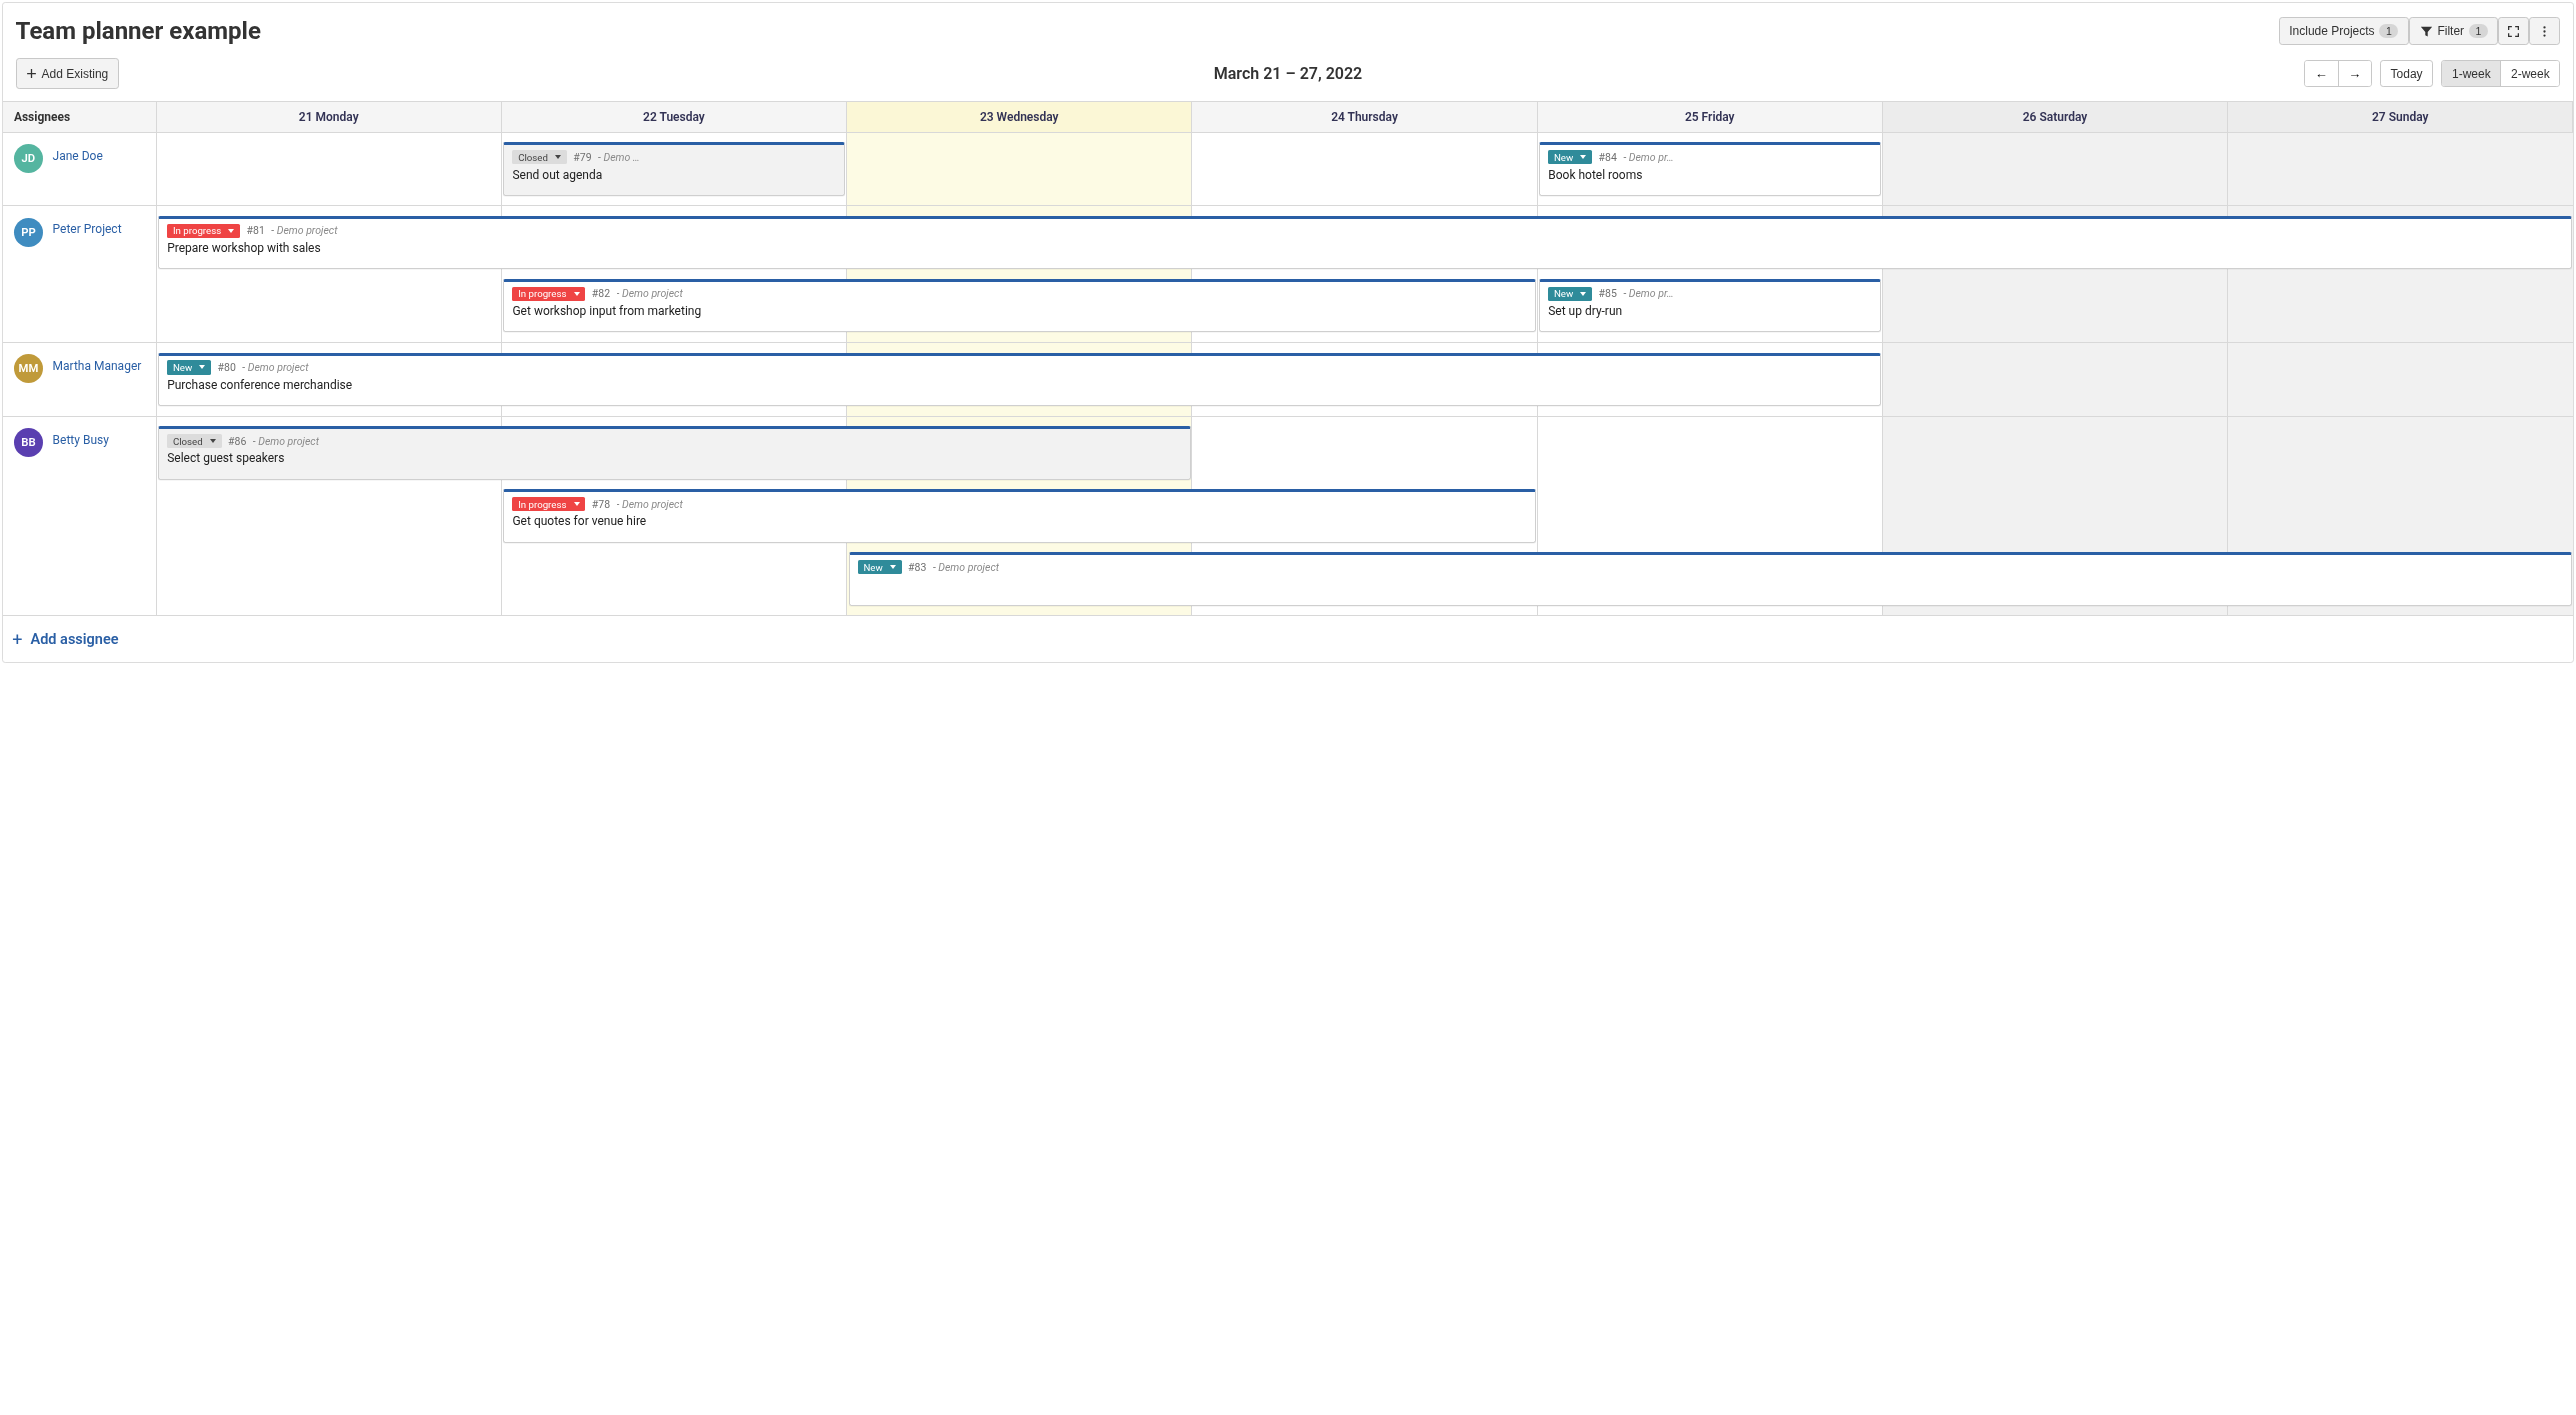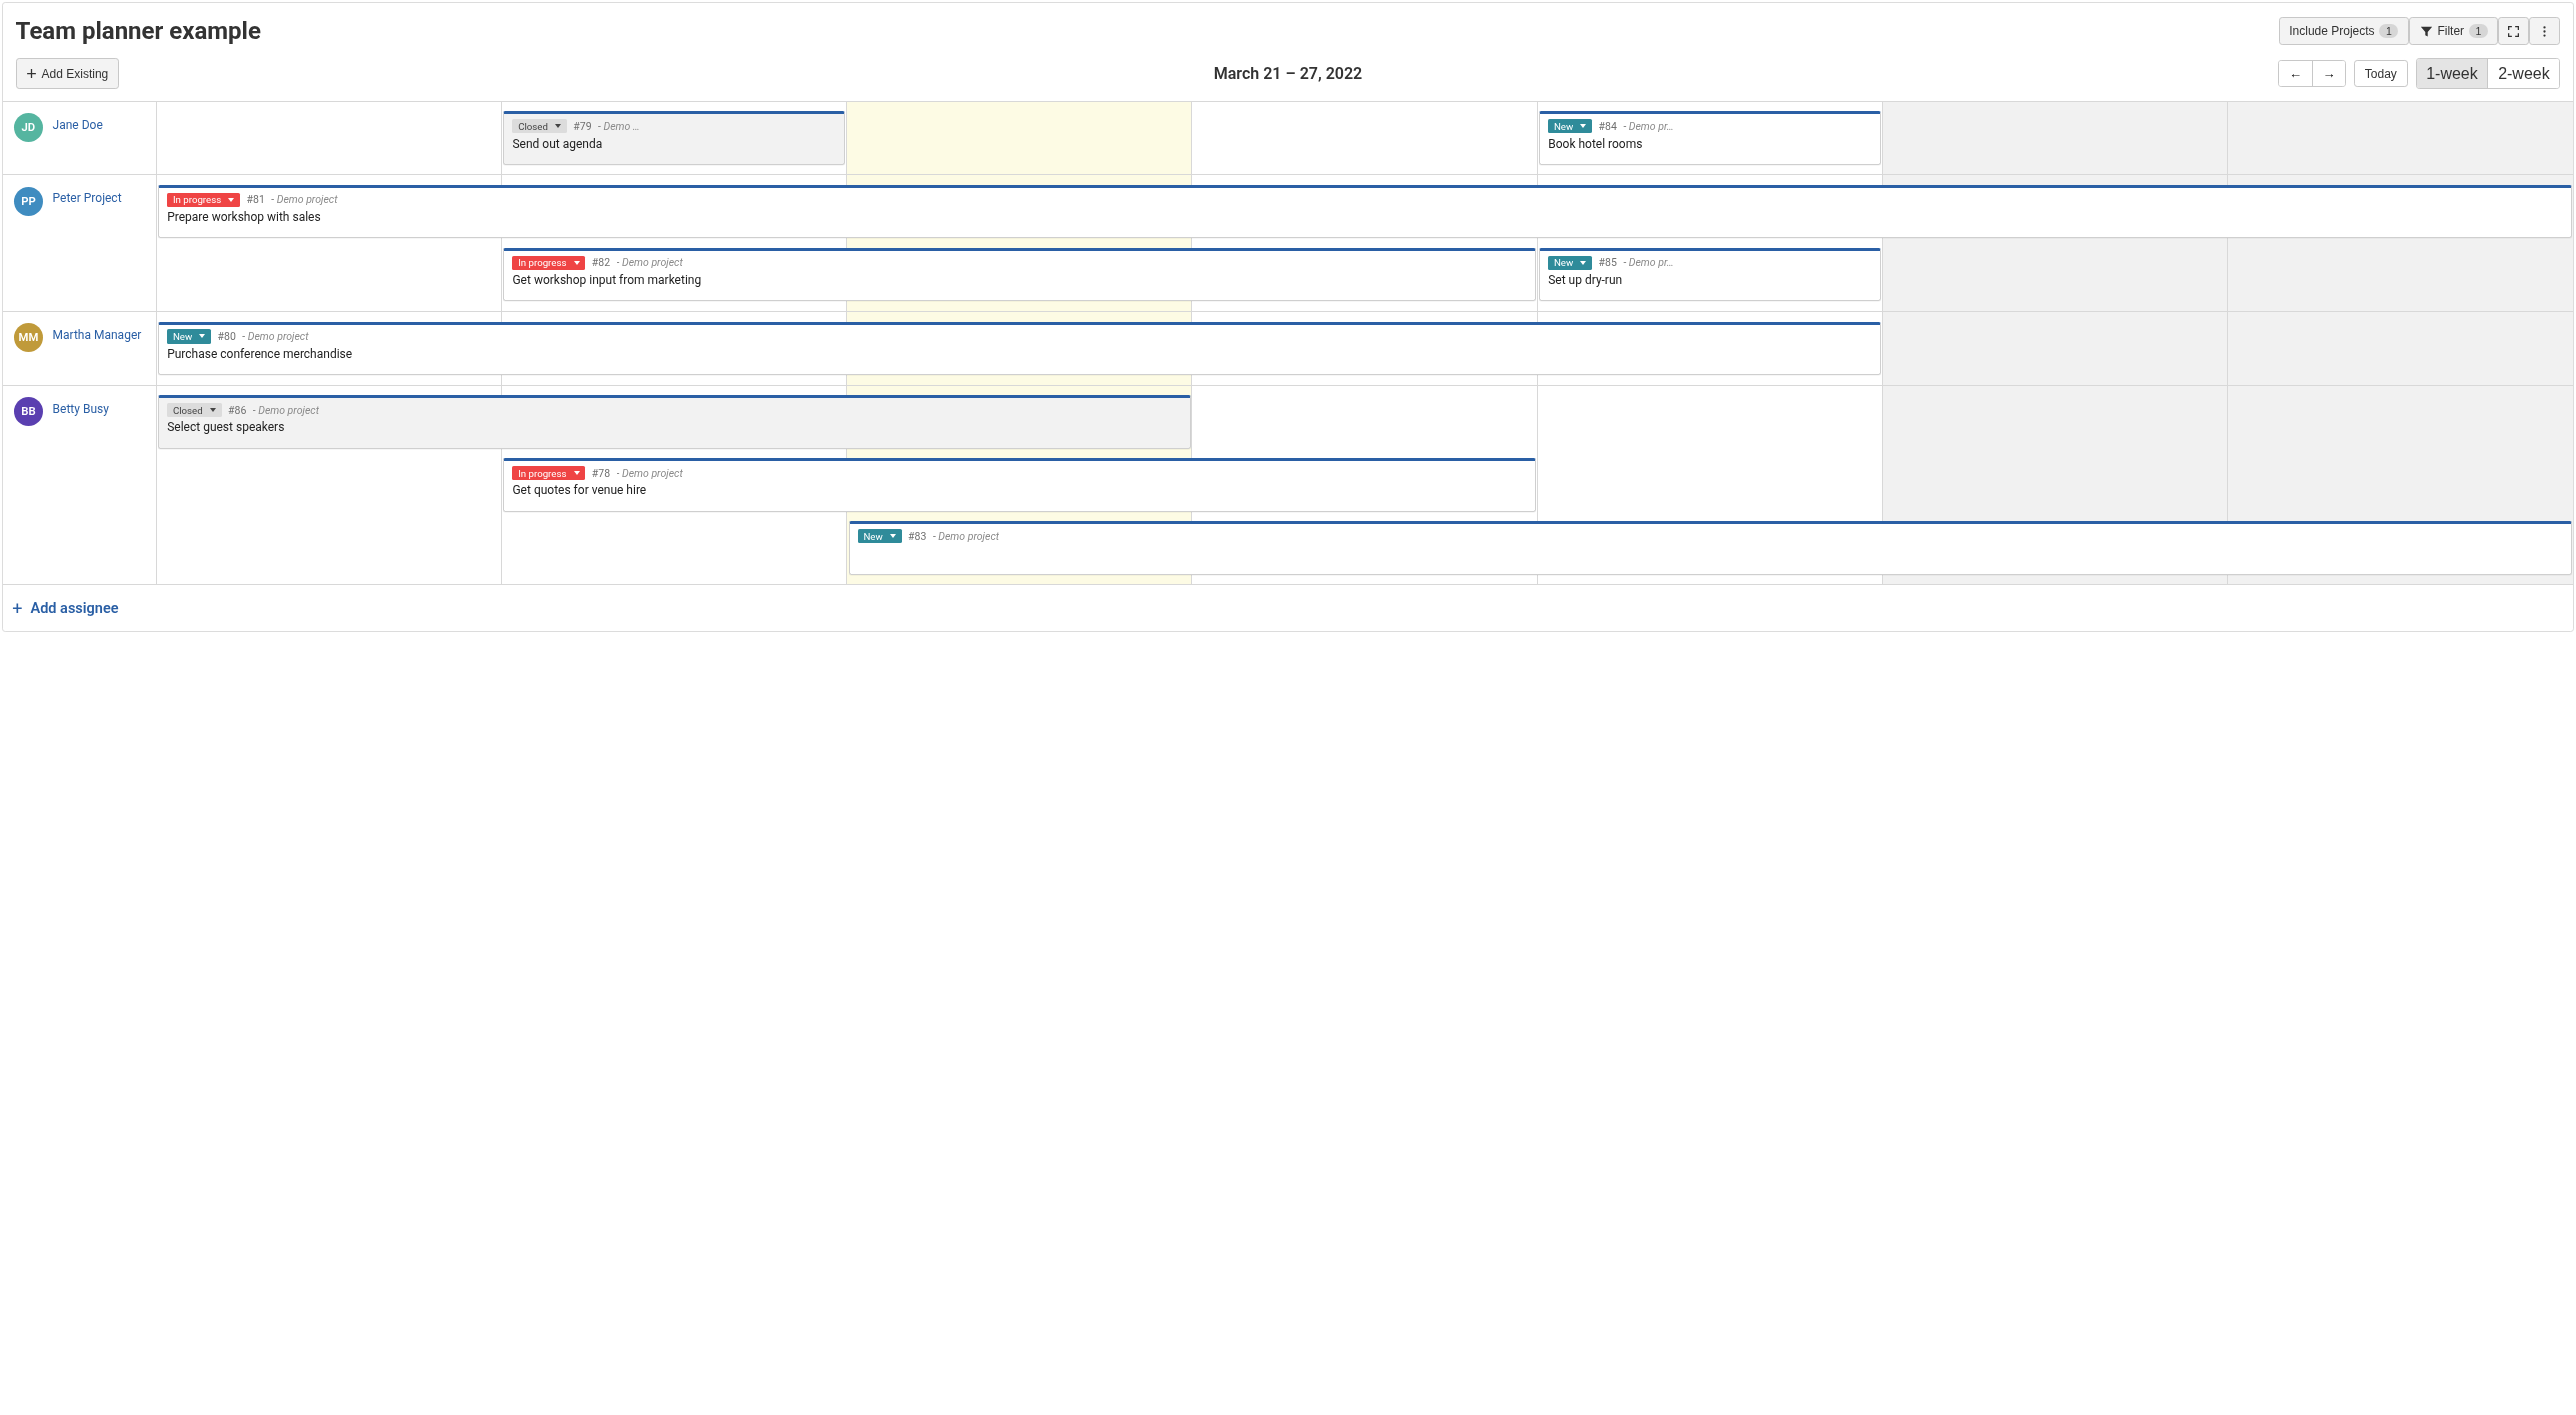--- a/index.html
+++ b/index.html
@@ -14,21 +14,21 @@
   .btn { display:inline-flex; align-items:center; gap:4.8px; border:0.8px solid #c8c8c8; background:#f3f3f3; padding:5.7px 9.7px; border-radius:3.2px; font-size:12px; cursor:pointer; color:#333; }
   .btn .badge { background:#d6d6d6; border-radius:8px; padding:0.8px 6.5px; font-size:10.5px; color:#333; }
   .btn.icon-only { padding:5.7px 8px; }
   .btn.plain { background:#fff; }
 
   
   .toolbar { display:flex; align-items:center; justify-content:space-between; padding:6.5px 13px 11.3px 13px; position:relative; }
   .toolbar-center { position:absolute; left:50%; transform:translateX(-50%); font-size:16px; font-weight:600; color:#333; }
   .toolbar-right { display:flex; gap:8px; align-items:center; }
   .seg { display:flex; border:0.8px solid #c8c8c8; border-radius:3.2px; overflow:hidden; }
-  .seg > button { border:none; background:#fff; padding:5.7px 9.7px; font-size:16px; cursor:pointer; color:#333; }
+  .seg > button { border:none; background:#fff; padding:5.7px 9.7px; font-size:12px; cursor:pointer; color:#333; }
   .seg > button + button { border-left:0.8px solid #c8c8c8; }
   .seg > button.active { background:#e4e4e4; }
   .nav-arrows { display:flex; border:0.8px solid #c8c8c8; border-radius:3.2px; overflow:hidden; }
   .nav-arrows button { border:none; background:#fff; padding:4.8px 9.7px; cursor:pointer; font-size:13px; }
   .nav-arrows button + button { border-left:0.8px solid #c8c8c8; }
 
   
   .grid { border-top:0.8px solid #d8d8d8; }
   .grid-header { display:grid; grid-template-columns: 154px repeat(7, 1fr); }
   .gh-cell { border-right:0.8px solid #d8d8d8; border-bottom:0.8px solid #d8d8d8; background:#f5f5f5; padding:8px 11.3px; font-weight:600; color:#335; font-size:12px; text-align:center; }
@@ -118,20 +118,31 @@
       </div>
       <button class="btn plain">Today</button>
       <div class="seg">
         <button class="active">1-week</button>
         <button>2-week</button>
       </div>
     </div>
   </div>
 
   <div class="grid">
+    <div class="grid-header" id="grid-header">
+      <div class="gh-cell first">Assignees</div>
+
+    <div class="gh-cell">21 Monday</div>
+        <div class="gh-cell">22 Tuesday</div>
+        <div class="gh-cell today">23 Wednesday</div>
+        <div class="gh-cell">24 Thursday</div>
+        <div class="gh-cell">25 Friday</div>
+        <div class="gh-cell weekend">26 Saturday</div>
+        <div class="gh-cell weekend">27 Sunday</div>
+      </div>
     <div id="rows">
         <div class="row">
           <div class="assignee-cell">
             <div class="avatar" style="background: rgb(85, 181, 160);">JD</div>
             <div class="assignee-name">Jane Doe</div>
           </div>
           <div class="lane">
             <div class="lane-bg">
               <div></div>
               <div></div>

